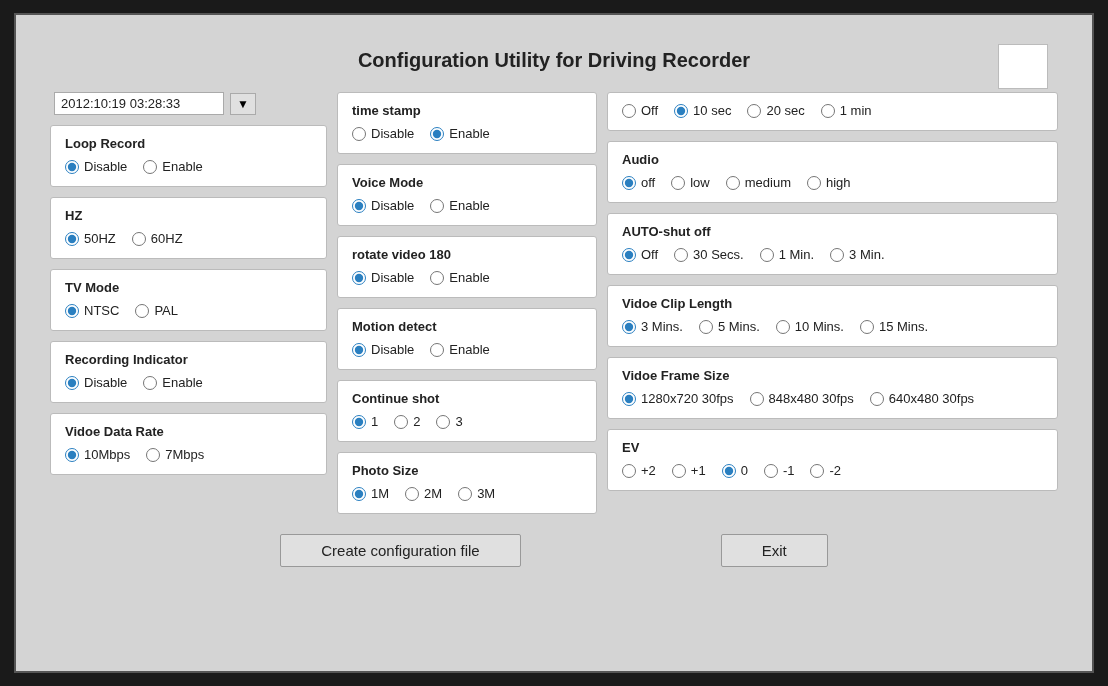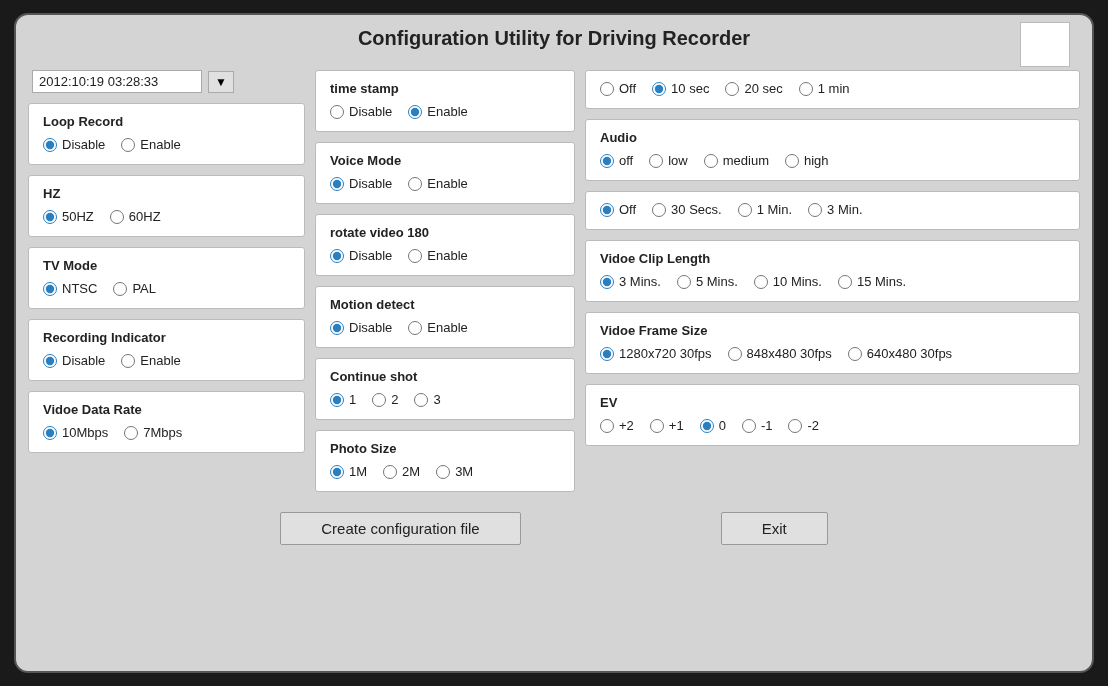--- a/index.html
+++ b/index.html
@@ -10,22 +10,22 @@
       align-items: center;
       min-height: 100vh;
       font-family: Arial, sans-serif;
       font-size: 13px;
     }
     .window {
       background: #d4d4d4;
       width: 1080px;
       min-height: 660px;
       border: 2px solid #555;
-      border-radius: 14px;
-      padding: 2px;
+      border-radius: 0;
+      padding: 24px;
       position: relative;
     }
     .title-bar {
       text-align: center;
       font-size: 20px;
       font-weight: bold;
       color: #222;
       padding: 10px 0 20px 0;
       position: relative;
     }
@@ -305,20 +305,21 @@
           <label class="radio-item">
             <input type="radio" name="audio" value="medium" style=""> medium
           </label>
           <label class="radio-item">
             <input type="radio" name="audio" value="high" style=""> high
           </label>
         </div>
       </div>
 
       <div class="section-box">
+        <div class="section-label">AUTO-shut off</div>
         <div class="radio-group">
           <label class="radio-item">
             <input type="radio" name="auto_shut_off" value="Off" checked="" style=""> Off
           </label>
           <label class="radio-item">
             <input type="radio" name="auto_shut_off" value="30 Secs." style=""> 30 Secs.
           </label>
           <label class="radio-item">
             <input type="radio" name="auto_shut_off" value="1 Min." style=""> 1 Min.
           </label>

